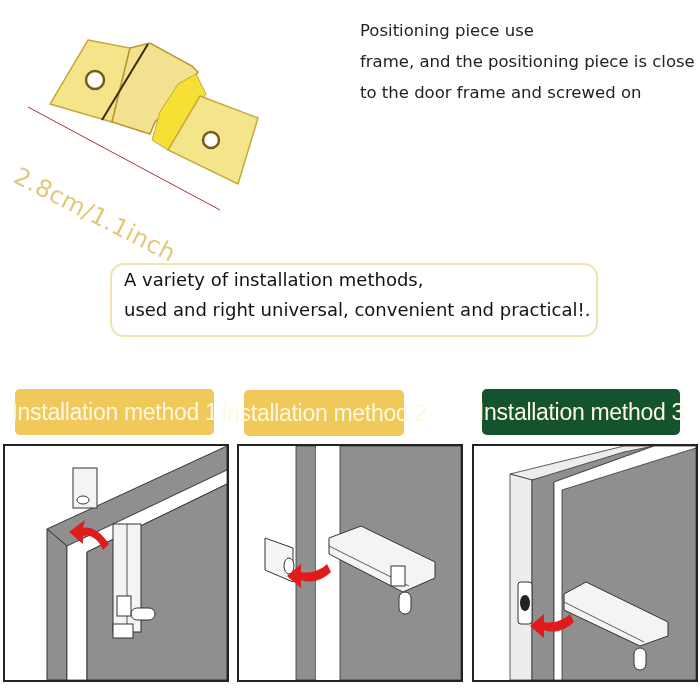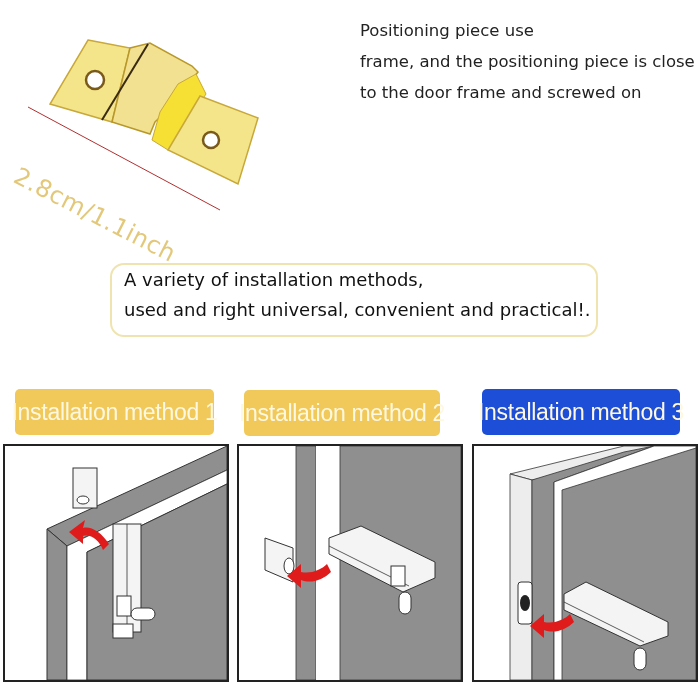--- a/index.html
+++ b/index.html
@@ -52,22 +52,22 @@
   <div>frame, and the positioning piece is close</div>
   <div>to the door frame and screwed on</div>
 </div>
 
 <div class="abs callout">
   <div>A variety of installation methods,</div>
   <div>used and right universal, convenient and practical!.</div>
 </div>
 
 <div class="abs badge" style="left:15px; top:389px; width:199px; background:#f0c95a;">Installation method 1</div>
-<div class="abs badge" style="left:244px; top:390px; width:196px; background:#f0c95a;">Installation method 2</div>
-<div class="abs badge" style="left:482px; top:389px; width:198px; background:#1d4ed8;">Installation method 3</div>
+<div class="abs badge" style="left:244px; top:390px; width:160px; background:#f0c95a;">Installation method 2</div>
+<div class="abs badge" style="left:482px; top:389px; width:198px; background:#14532d;">Installation method 3</div>
 
 <div class="abs panel" style="left:3px; width:226px;">
   <svg width="222" height="234" viewBox="0 0 222 234">
 
     <polygon points="42,83 222,0 222,24 62,100" fill="#8f8f8f" stroke="#333" stroke-width="1"></polygon>
 
     <polygon points="42,83 62,100 62,234 42,234" fill="#8f8f8f" stroke="#333" stroke-width="1"></polygon>
 
     <polygon points="62,100 222,24 222,38 82,106 82,234 62,234" fill="#fff" stroke="#333" stroke-width="0.8"></polygon>
 

